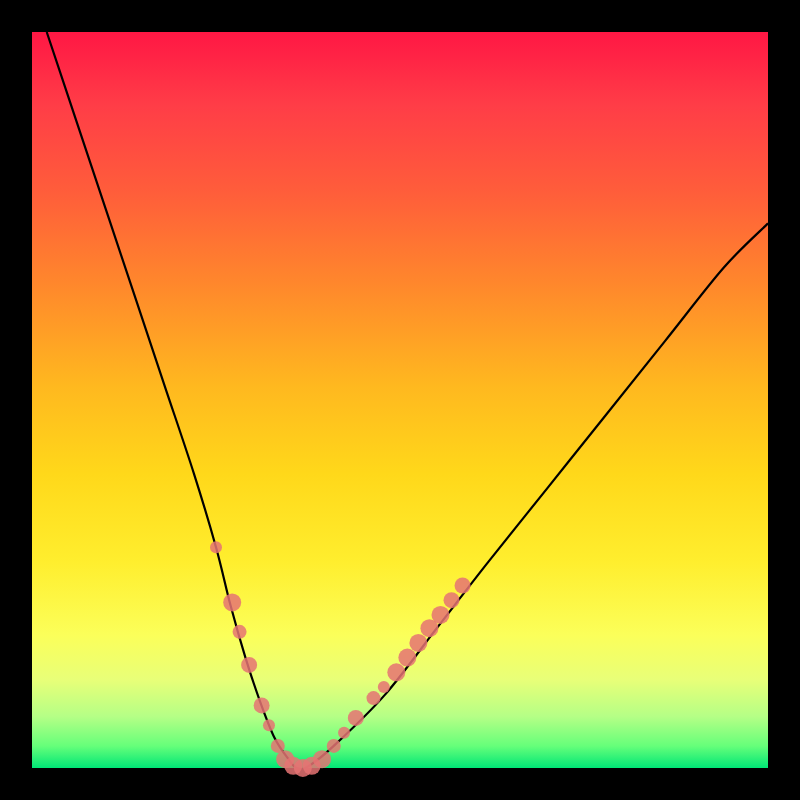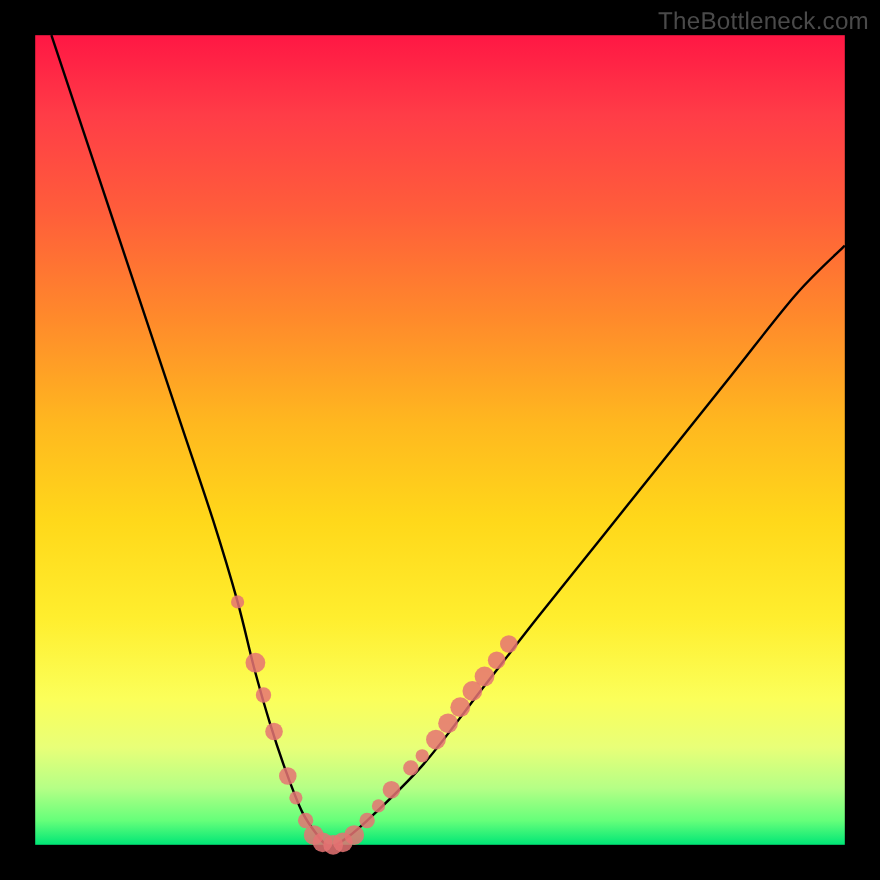--- a/index.html
+++ b/index.html
@@ -38,15 +38,14 @@
         <circle cx="364.32" cy="640.3199999999999" r="9" fill="#e57373" fill-opacity="0.85" stroke="#c0504d" stroke-width="0"></circle>
         <circle cx="375.36" cy="625.6" r="9" fill="#e57373" fill-opacity="0.85" stroke="#c0504d" stroke-width="0"></circle>
         <circle cx="386.40000000000003" cy="610.88" r="9" fill="#e57373" fill-opacity="0.85" stroke="#c0504d" stroke-width="0"></circle>
         <circle cx="397.44000000000005" cy="596.16" r="9" fill="#e57373" fill-opacity="0.85" stroke="#c0504d" stroke-width="0"></circle>
         <circle cx="408.48" cy="582.912" r="9" fill="#e57373" fill-opacity="0.85" stroke="#c0504d" stroke-width="0"></circle>
         <circle cx="419.52" cy="568.192" r="8" fill="#e57373" fill-opacity="0.85" stroke="#c0504d" stroke-width="0"></circle>
         <circle cx="430.55999999999995" cy="553.472" r="8" fill="#e57373" fill-opacity="0.85" stroke="#c0504d" stroke-width="0"></circle>
       </g>
   </svg>
 
-  <div class="watermark">TheBottleneck.com</div>
 
 </div>
 
 </body></html>

